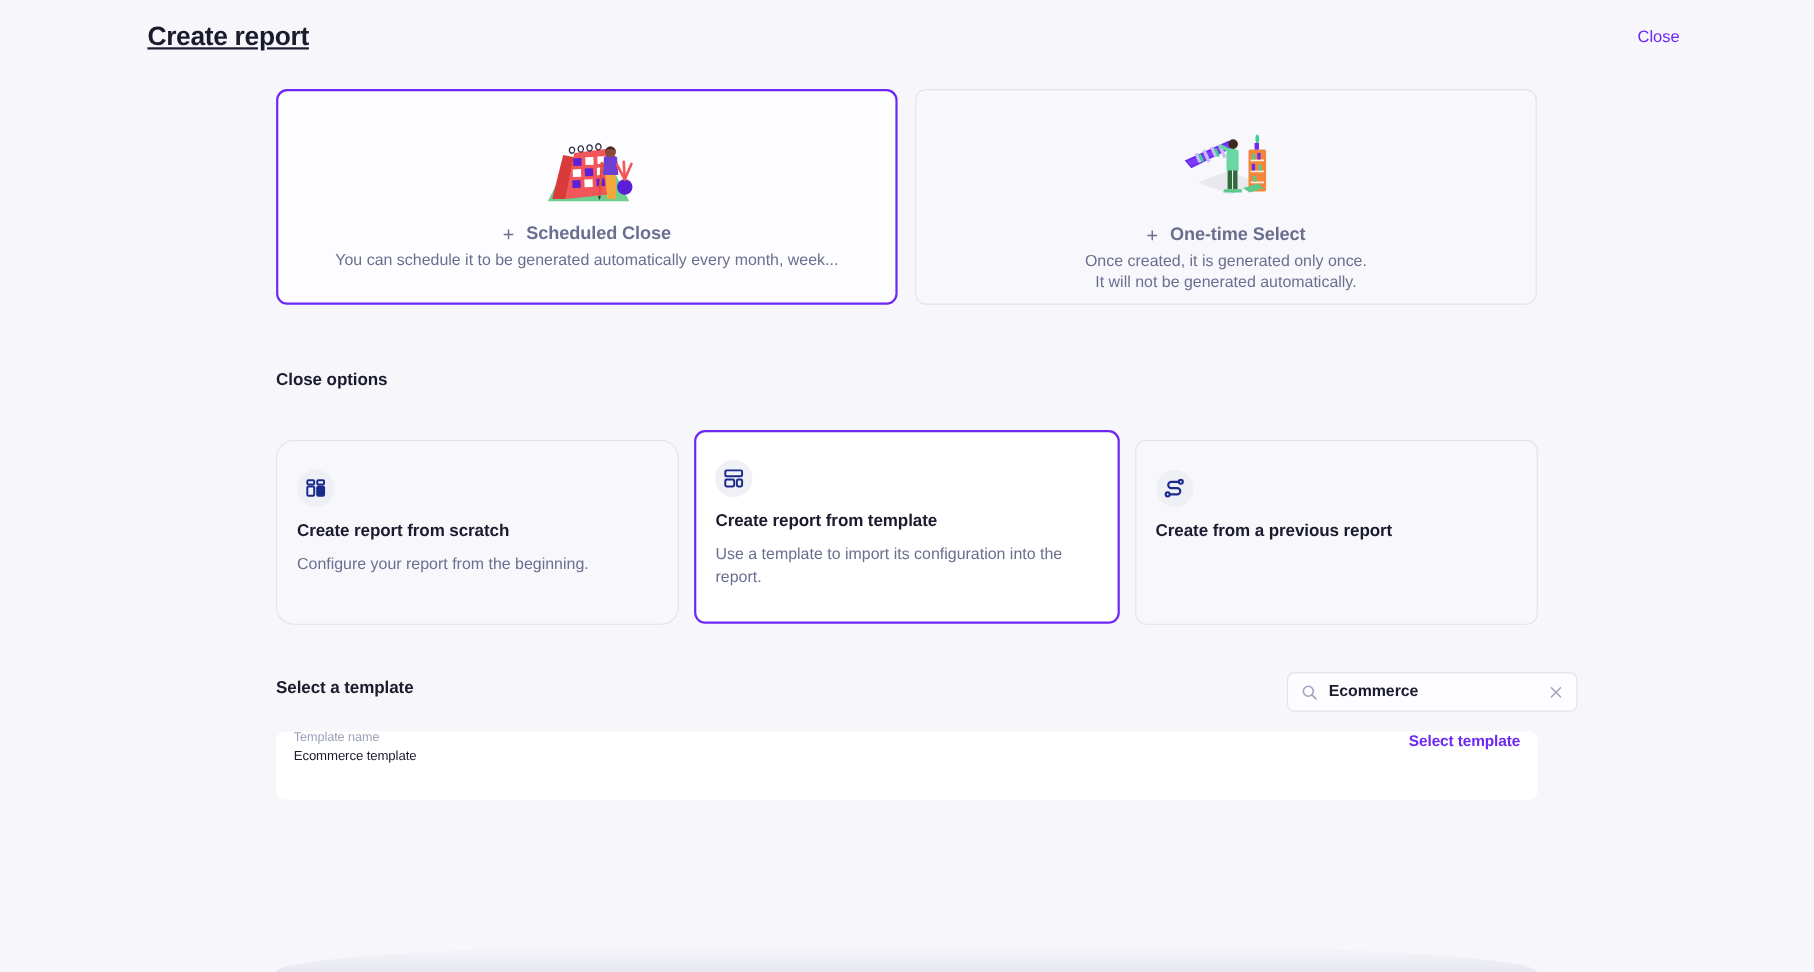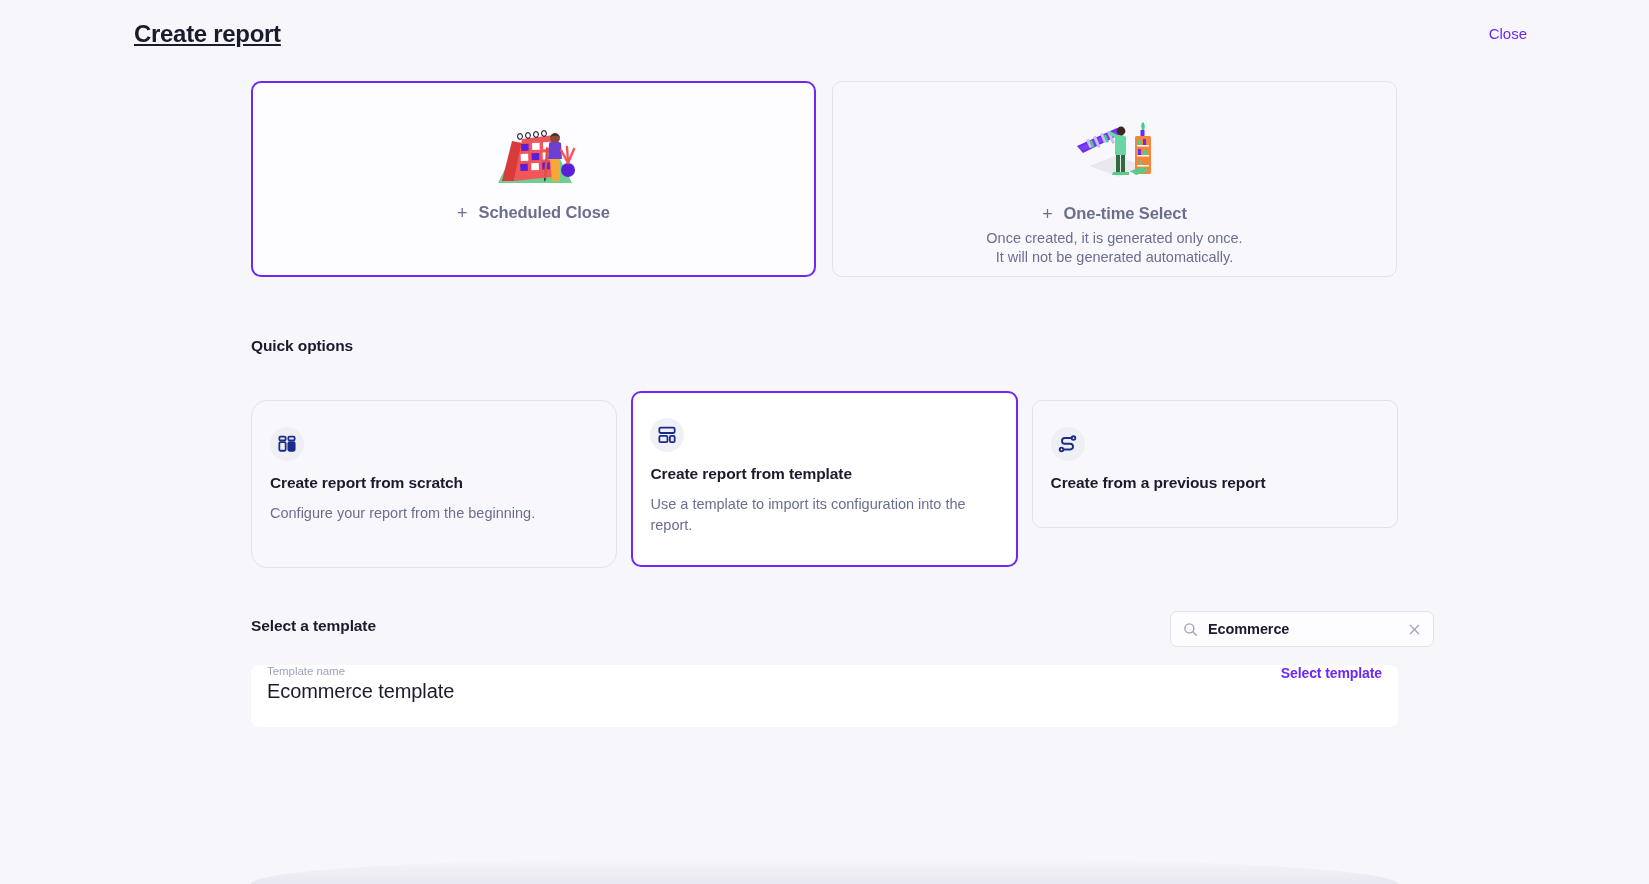--- a/index.html
+++ b/index.html
@@ -133,21 +133,21 @@
     cursor: pointer;
     position: relative;
   }
   .quick-card.q1 { width: 373px; height: 168px; margin-top: 9px; border-radius: 16px; }
   .quick-card.q2 {
     width: 393px; height: 176px; margin-top: 0;
     border: 2px solid #6d28f5;
     background: #ffffff;
     padding: 25px 17px 19px 17px;
   }
-  .quick-card.q3 { width: 373px; height: 128px; margin-top: 9px; }
+  .quick-card.q3 { width: 373px; height: 168px; margin-top: 9px; }
 
   .q-icon-wrap {
     width: 34px; height: 34px;
     border-radius: 50%;
     background: #eef0f6;
     display: flex;
     align-items: center;
     justify-content: center;
   }
   .quick-card.q2 .q-icon-wrap { background: #eff1f7; }
@@ -213,21 +213,21 @@
     padding: 0 16px 0 16px;
   }
   .tpl-left { display: flex; flex-direction: column; justify-content: center; }
   .tpl-label {
     font-size: 11.5px;
     color: #9ea2bb;
     letter-spacing: -0.05px;
   }
   .tpl-name {
     margin-top: 3px;
-    font-size: 20px;
+    font-size: 12px;
     color: #1b1b2e;
     letter-spacing: -0.1px;
   }
   .select-template-link {
     font-size: 14px;
     color: #6d28f5;
     font-weight: bold;
     cursor: pointer;
     background: none; border: none;
     font-family: "Liberation Sans", sans-serif;
@@ -299,20 +299,23 @@
           <path d="M80,42 L79,26"></path>
           <path d="M80,42 L86,28"></path>
           <path d="M80,42 L73,29"></path>
         </g>
       </svg>
     </div>
     <div class="type-title">
       <span class="plus-glyph">+</span>
       <span>Scheduled Close</span>
     </div>
+    <div class="type-desc">
+      <div>You can schedule it to be generated automatically every month, week...</div>
+    </div>
   </div>
 
   <div class="type-card">
     <div class="type-illus">
       <svg width="92" height="68" viewBox="0 0 92 68" aria-hidden="true">
 
         <polygon points="20,50 46,40 76,50 50,61" fill="#e8e8ee"></polygon>
 
         <polygon points="8,30 48,12 54,17 14,37" fill="#6d28f5"></polygon>
         <polygon points="10,31 48,14 52,17 14,35" fill="#7b3df7"></polygon>
@@ -364,21 +367,21 @@
       <span class="plus-glyph">+</span>
       <span>One-time Select</span>
     </div>
     <div class="type-desc">
       <div>Once created, it is generated only once.</div>
       <div>It will not be generated automatically.</div>
     </div>
   </div>
 </div>
 
-<div class="section-title" id="quick-options-title">Quick options</div>
+<div class="section-title" id="quick-options-title">Close options</div>
 
 <div class="quick-cards">
 
   <div class="quick-card q1">
     <div class="q-icon-wrap">
       <svg width="18" height="18" viewBox="0 0 20 20" fill="none" stroke="#1a2b8c" stroke-width="2">
         <rect x="1.5" y="8" width="7" height="9.5" rx="1.3"></rect>
         <rect x="1.5" y="1.8" width="7" height="4.2" rx="1.3"></rect>
         <rect x="11.5" y="8" width="7" height="9.5" rx="1.3" fill="#1a2b8c"></rect>
         <rect x="11.5" y="1.8" width="7" height="4.2" rx="1.3"></rect>

